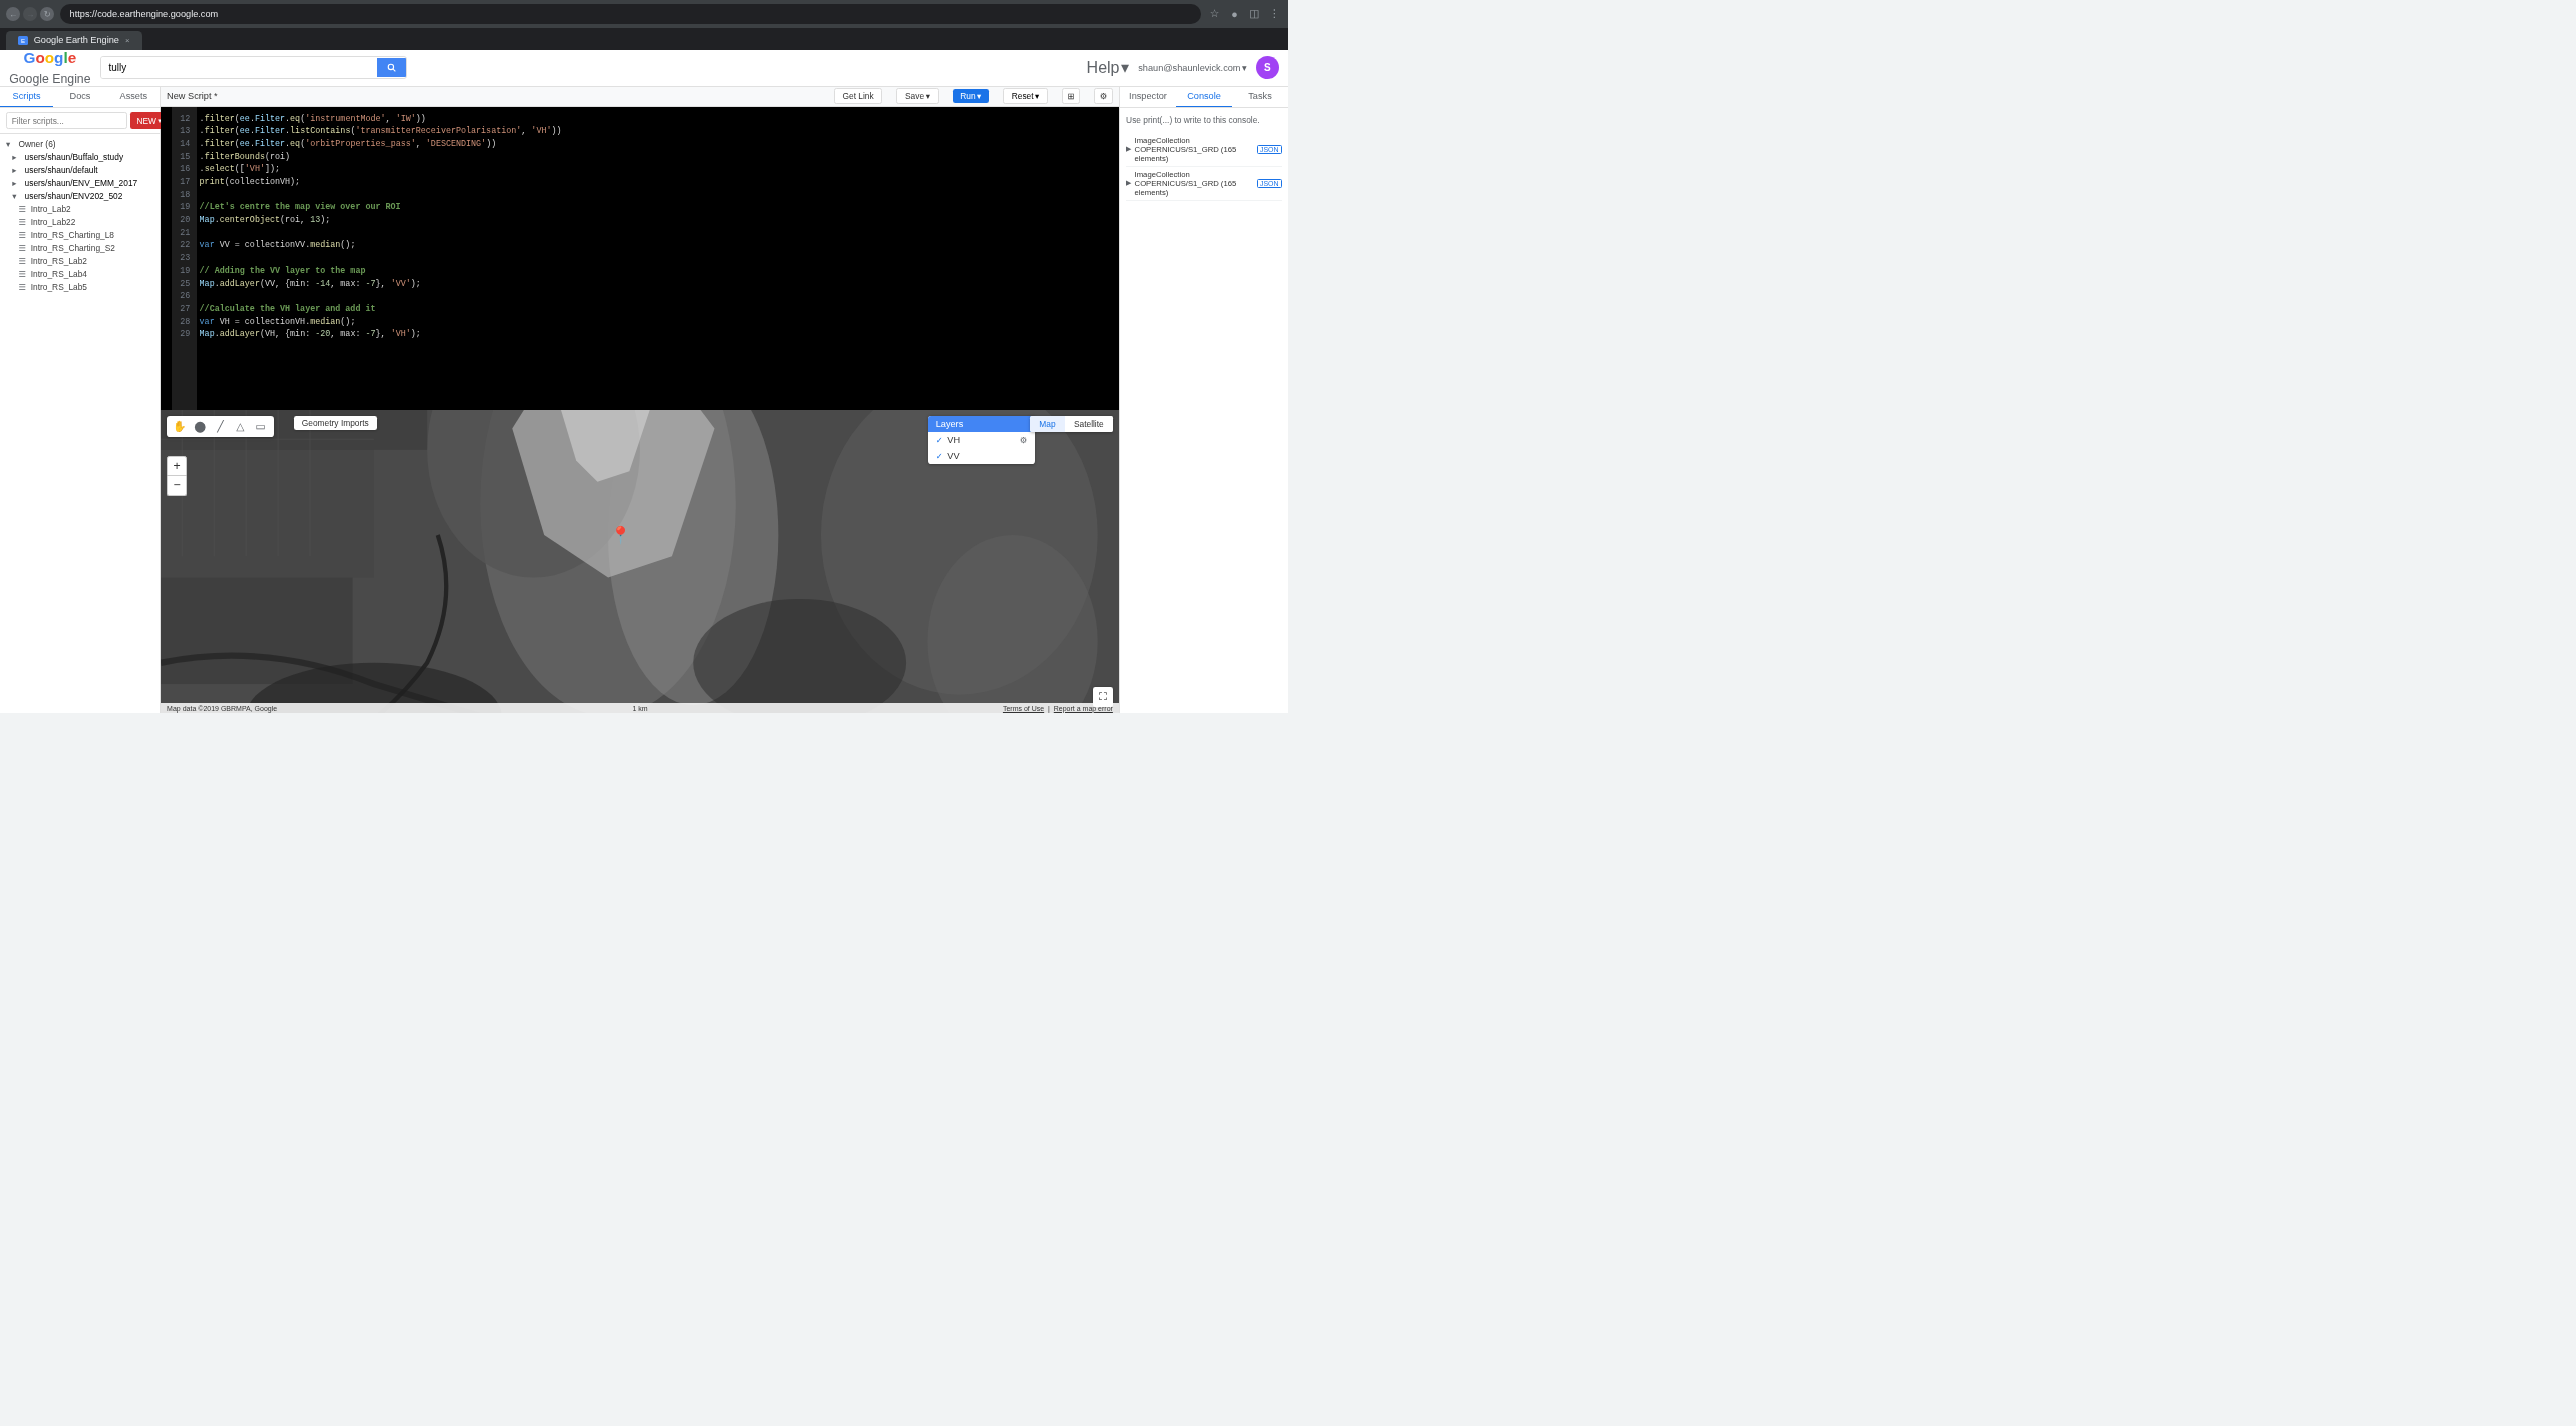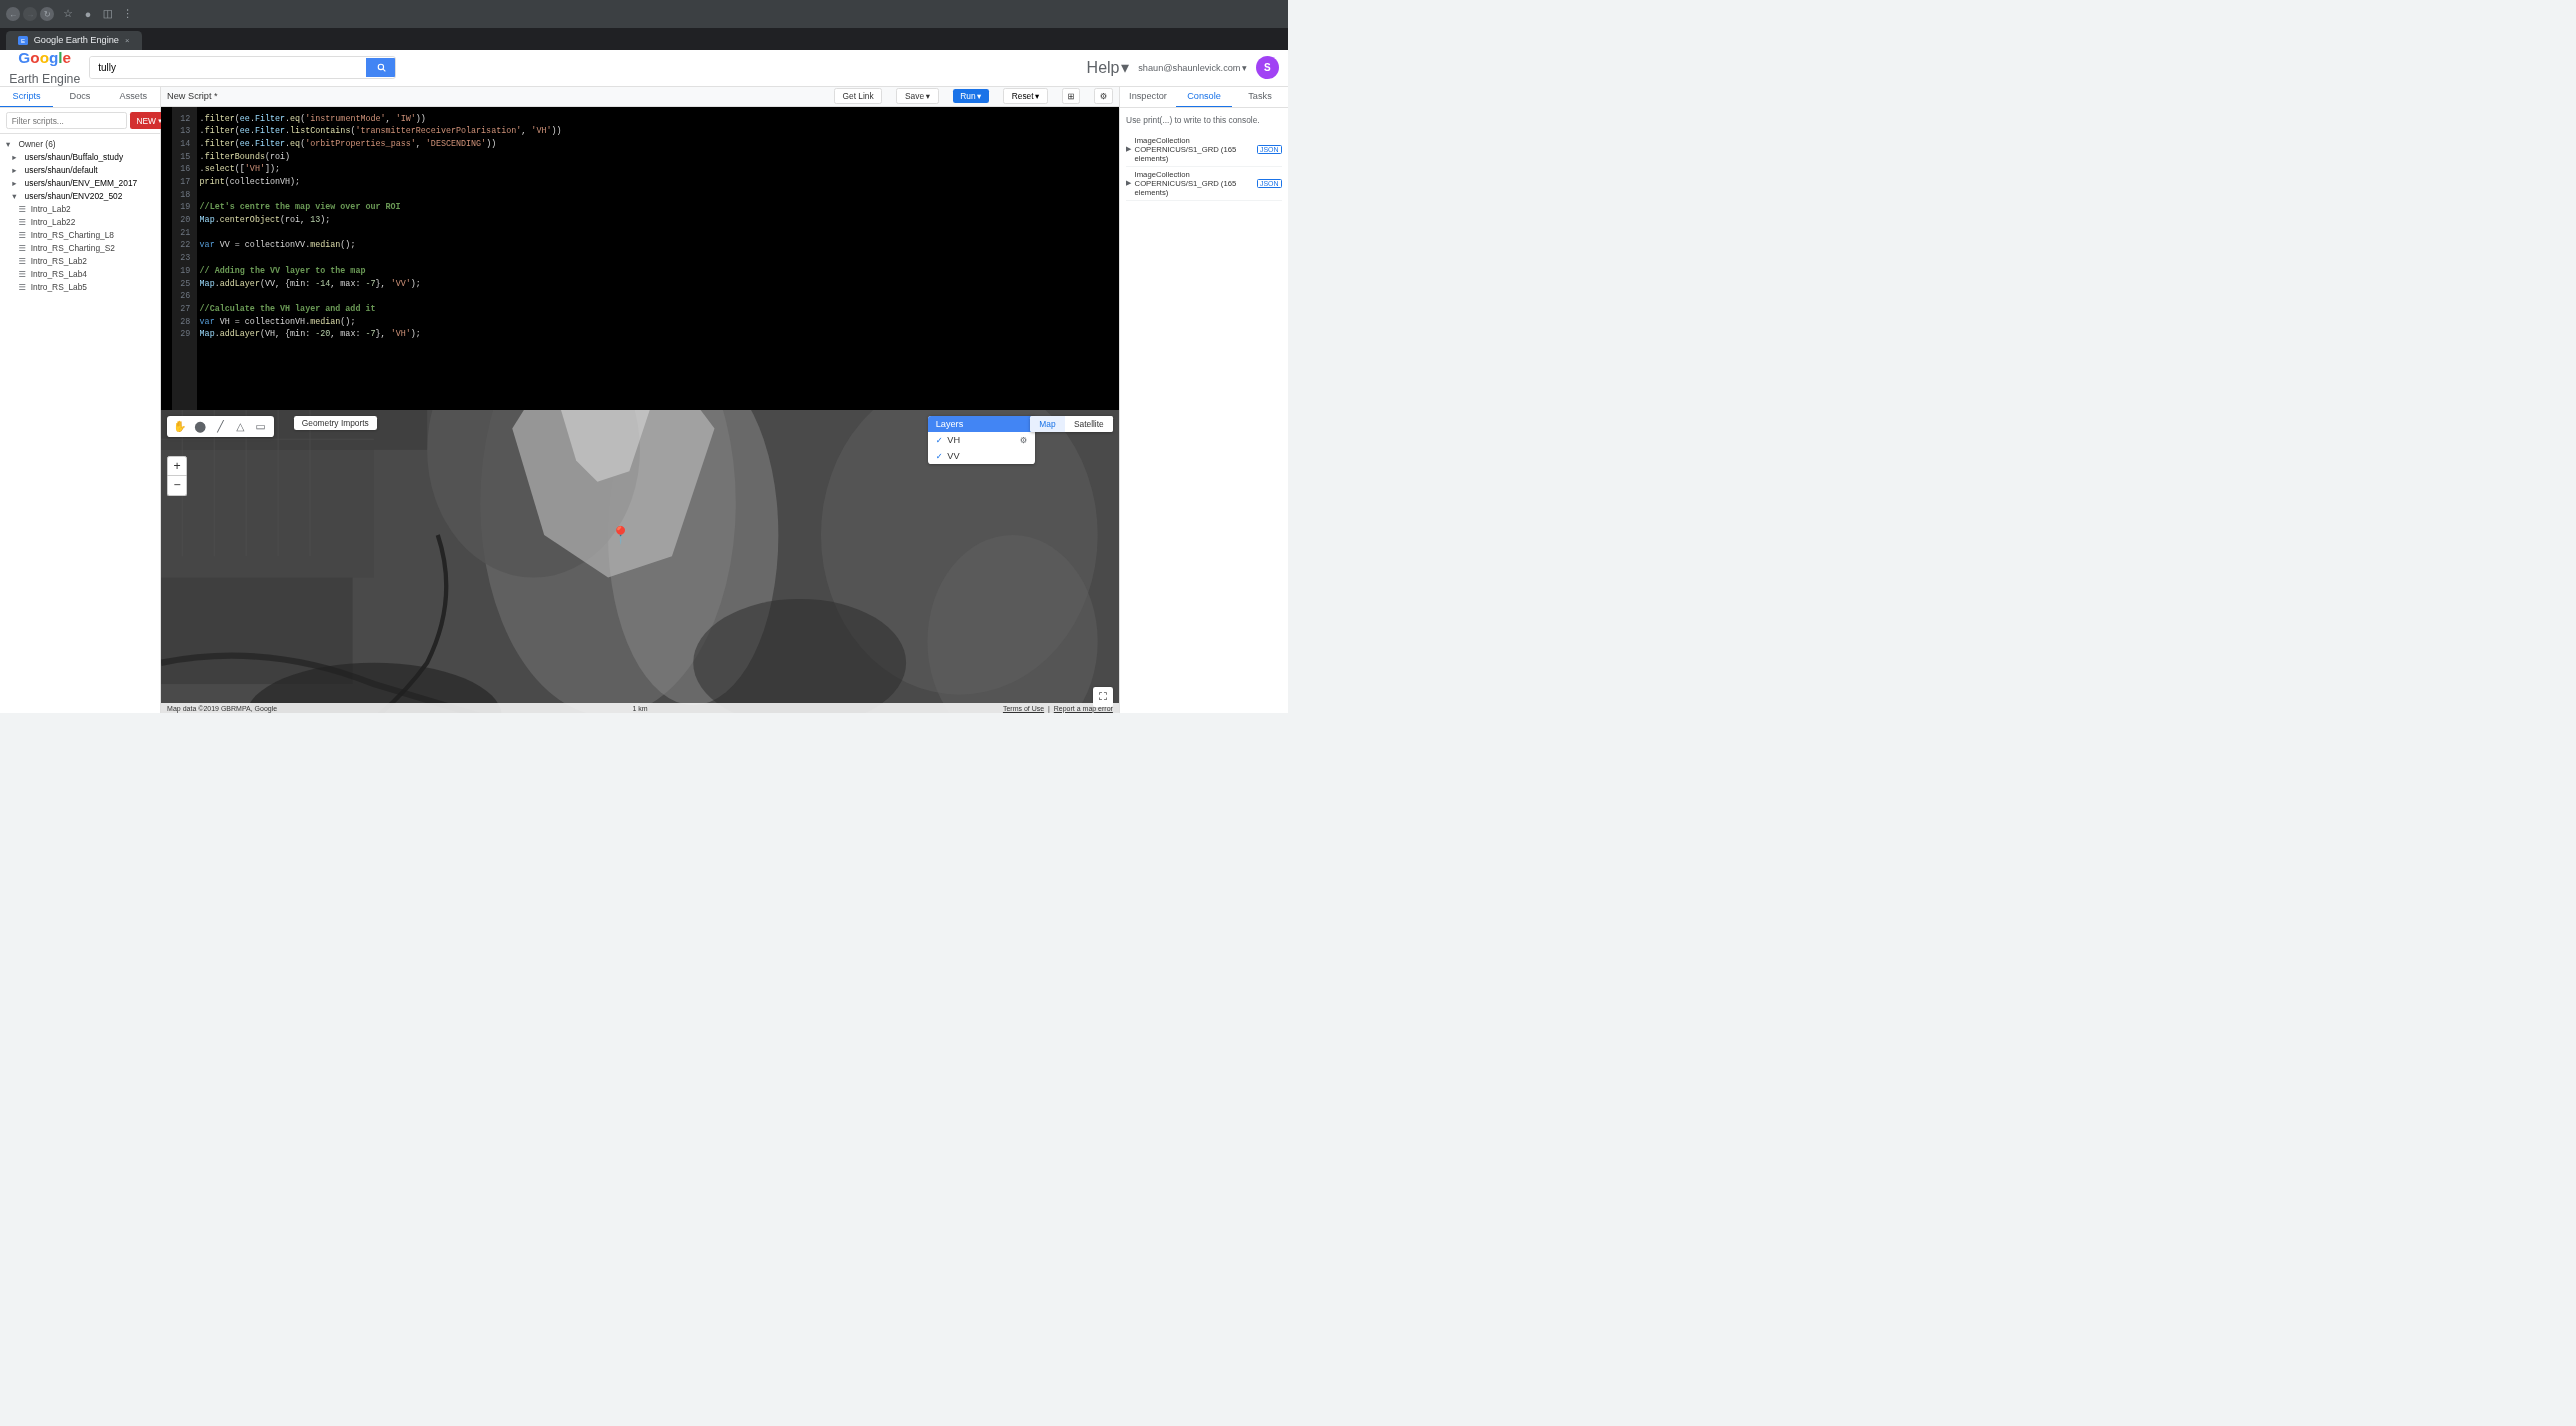--- a/index.html
+++ b/index.html
@@ -120,20 +120,23 @@
   </style>
 </head>
 <body>
 
 <div class="browser-chrome">
   <div class="browser-nav-btns">
     <button class="nav-btn">←</button>
     <button class="nav-btn" disabled="">→</button>
     <button class="nav-btn">↻</button>
   </div>
+  <div class="address-bar">
+    <span>https://code.earthengine.google.com</span>
+  </div>
   <div class="browser-actions">
     <div class="browser-action-btn">☆</div>
     <div class="browser-action-btn">●</div>
     <div class="browser-action-btn">◫</div>
     <div class="browser-action-btn">⋮</div>
   </div>
 </div>
 
 <div class="tab-bar">
   <div class="tab">
@@ -141,21 +144,21 @@
     <span>Google Earth Engine</span>
     <span class="tab-close">×</span>
   </div>
 </div>
 
 <div class="app-header">
   <div class="logo-area">
     <span class="logo-google">
       <span class="logo-g">G</span><span class="logo-o1">o</span><span class="logo-o2">o</span><span class="logo-g2">g</span><span class="logo-l">l</span><span class="logo-e">e</span>
     </span>
-    <span class="logo-app-name">Earth Engine</span>
+    <span class="logo-app-name">Google Engine</span>
   </div>
   <div class="search-bar">
     <input class="search-input" type="text" value="tully" style="">
     <button class="search-btn">
       <svg width="10.7" height="10.7" viewBox="0 0 24 24" fill="white">
           <path d="M21 21l-4.35-4.35M17 11A6 6 0 1 1 5 11a6 6 0 0 1 12 0z" stroke="white" stroke-width="2.5" fill="none"></path>
         </svg>
     </button>
   </div>
   <div class="header-actions">

